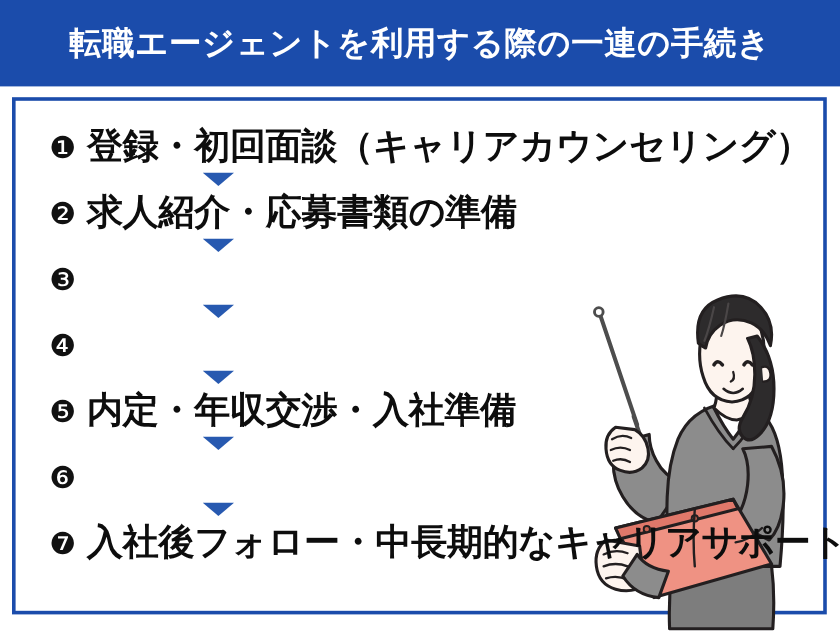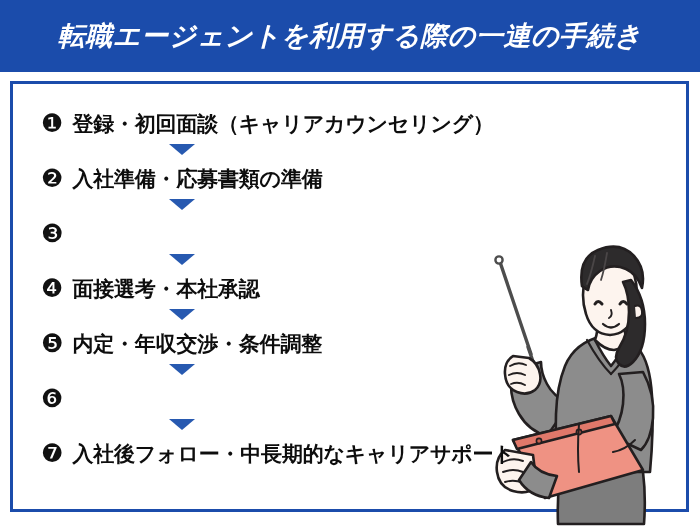--- a/index.html
+++ b/index.html
@@ -29,21 +29,20 @@
     box-sizing: border-box;
   }
   #header-title {
     color: #ffffff;
     font-size: 27px;
     font-weight: bold;
     letter-spacing: 0.5px;
     line-height: 1;
     white-space: nowrap;
     text-align: center;
-    font-style: italic;
   }
 
   
   #content-box {
     position: absolute;
     left: 10px;
     top: 81px;
     width: 679px;
     height: 431px;
     border: 3px solid #1b4cab;
@@ -69,21 +68,21 @@
     white-space: nowrap;
   }
   .step-marker {
     font-size: 25px;
     line-height: 1;
     color: #111111;
     margin-right: 9px;
     font-family: "DejaVu Sans", sans-serif;
   }
   .step-label {
-    font-size: 21px;
+    font-size: 30px;
     font-weight: bold;
     color: #0d0d0d;
     line-height: 1;
     letter-spacing: -0.2px;
   }
 
   
   .step-arrow {
     position: absolute;
     left: 156px;
@@ -186,35 +185,34 @@
   </div>
 
   <div id="steps-list">
       <div class="step-row" style="top: 22px;">
         <span class="step-marker">❶</span>
         <span class="step-label">登録・初回面談（キャリアカウンセリング）</span>
       </div>
       <div class="step-arrow" style="top: 60px;"></div>
       <div class="step-row" style="top: 77px;">
         <span class="step-marker">❷</span>
-        <span class="step-label">入社準備・応募書類の準備</span>
+        <span class="step-label">求人紹介・応募書類の準備</span>
       </div>
       <div class="step-arrow" style="top: 115px;"></div>
       <div class="step-row" style="top: 132px;">
         <span class="step-marker">❸</span>
       </div>
       <div class="step-arrow" style="top: 170px;"></div>
       <div class="step-row" style="top: 187px;">
         <span class="step-marker">❹</span>
-        <span class="step-label">面接選考・本社承認</span>
       </div>
       <div class="step-arrow" style="top: 225px;"></div>
       <div class="step-row" style="top: 242px;">
         <span class="step-marker">❺</span>
-        <span class="step-label">内定・年収交渉・条件調整</span>
+        <span class="step-label">内定・年収交渉・入社準備</span>
       </div>
       <div class="step-arrow" style="top: 280px;"></div>
       <div class="step-row" style="top: 297px;">
         <span class="step-marker">❻</span>
       </div>
       <div class="step-arrow" style="top: 335px;"></div>
       <div class="step-row" style="top: 352px;">
         <span class="step-marker">❼</span>
         <span class="step-label">入社後フォロー・中長期的なキャリアサポート</span>
       </div>

